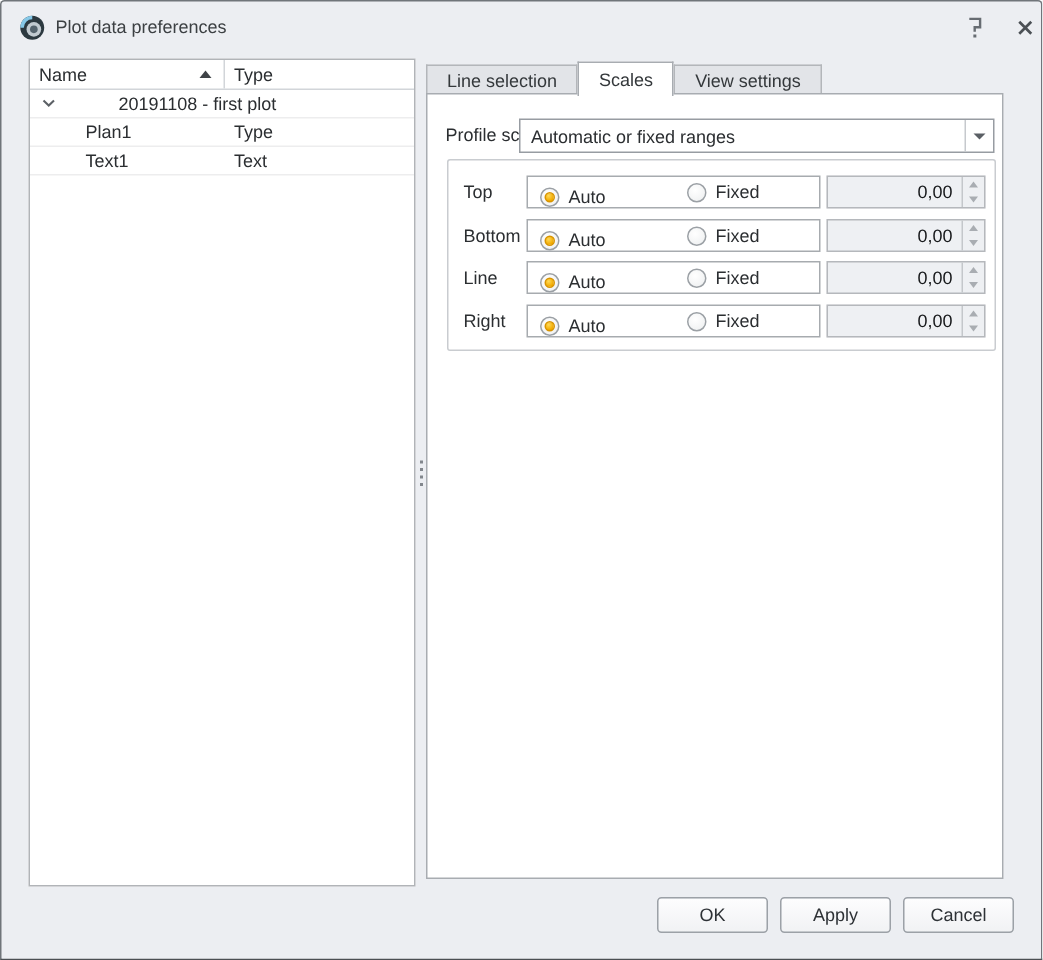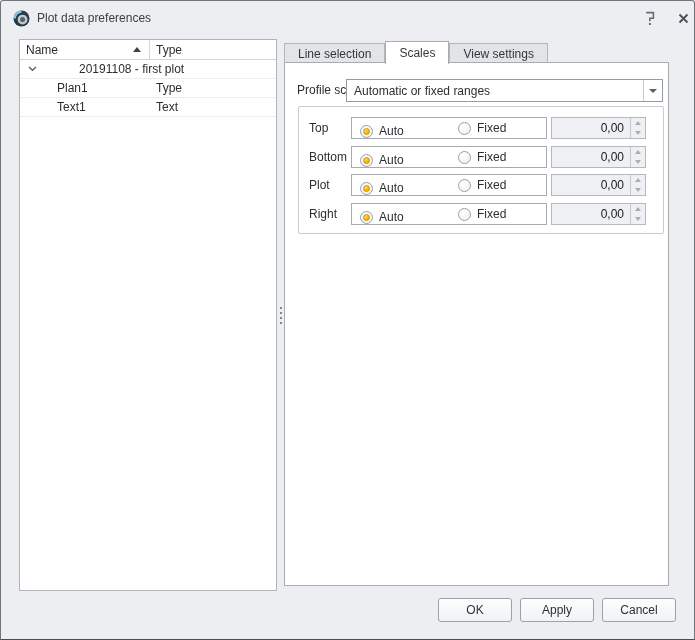--- a/index.html
+++ b/index.html
@@ -55,21 +55,21 @@
 
   .groupbox { position:absolute; left:13px; top:43px; width:366px; height:128px; border:1px solid #c9ccd0; border-radius:2px; }
   .scale-row { position:absolute; left:0; height:22px; width:100%; }
   .scale-label { position:absolute; left:10px; top:0; height:22px; line-height:22px; }
   .radio-box { position:absolute; left:52px; top:0; width:196px; height:22px; background:#fff; border:1px solid #a7abaf; }
   .radio-opt { position:absolute; top:0; height:20px; display:flex; align-items:center; gap:6px; }
   .radio-opt.opt-auto { left:8px;align-items:flex-end; }
   .radio-opt.opt-fixed { left:106px; }
   .radio { width:13px; height:13px; border-radius:50%; border:1px solid #9ba0a5; background:radial-gradient(circle at 40% 35%, #ffffff, #eceeef); position:relative; }
   .radio.on::after { content:""; position:absolute; inset:2px; border-radius:50%; background:radial-gradient(circle at 35% 30%, #ffd957, #f2ab00 70%); border:1px solid #d89400; }
-  .spinbox { position:absolute; left:252px; top:0; width:95px; height:22px; background:#eef0f3; border:1px solid #b5b8bc; display:flex; }
+  .spinbox { position:absolute; left:252px; top:0; width:106px; height:22px; background:#eef0f3; border:1px solid #b5b8bc; display:flex; }
   .spin-value { flex:1; text-align:right; line-height:20px; padding-right:6px; color:#17191b; }
   .spin-btns { width:15px; border-left:1px solid #c4c7cb; display:flex; flex-direction:column; }
   .spin-up, .spin-down { flex:1; display:flex; align-items:center; justify-content:center; }
   .tri-up { width:0; height:0; border-left:3px solid transparent; border-right:3px solid transparent; border-bottom:4px solid #a9adb2; }
   .tri-down { width:0; height:0; border-left:3px solid transparent; border-right:3px solid transparent; border-top:4px solid #a9adb2; }
 
   
   .btn {
     position:absolute; top:597px; width:74px; height:24px;
     background:linear-gradient(#fdfdfe,#f1f2f4); border:1px solid #9ca1a7; border-radius:3px;
@@ -204,21 +204,21 @@
                 <span class="tri-up"></span>
               </span>
             <span class="spin-down">
                 <span class="tri-down"></span>
               </span>
           </span>
         </div>
       </div>
 
       <div class="scale-row" style="top:67px;">
-        <span class="scale-label">Plot</span>
+        <span class="scale-label">Line</span>
         <div class="radio-box">
           <span class="radio-opt opt-auto">
             <span class="radio on"></span>
             <span>Auto</span>
           </span>
           <span class="radio-opt opt-fixed">
             <span class="radio"></span>
             <span>Fixed</span>
           </span>
         </div>

